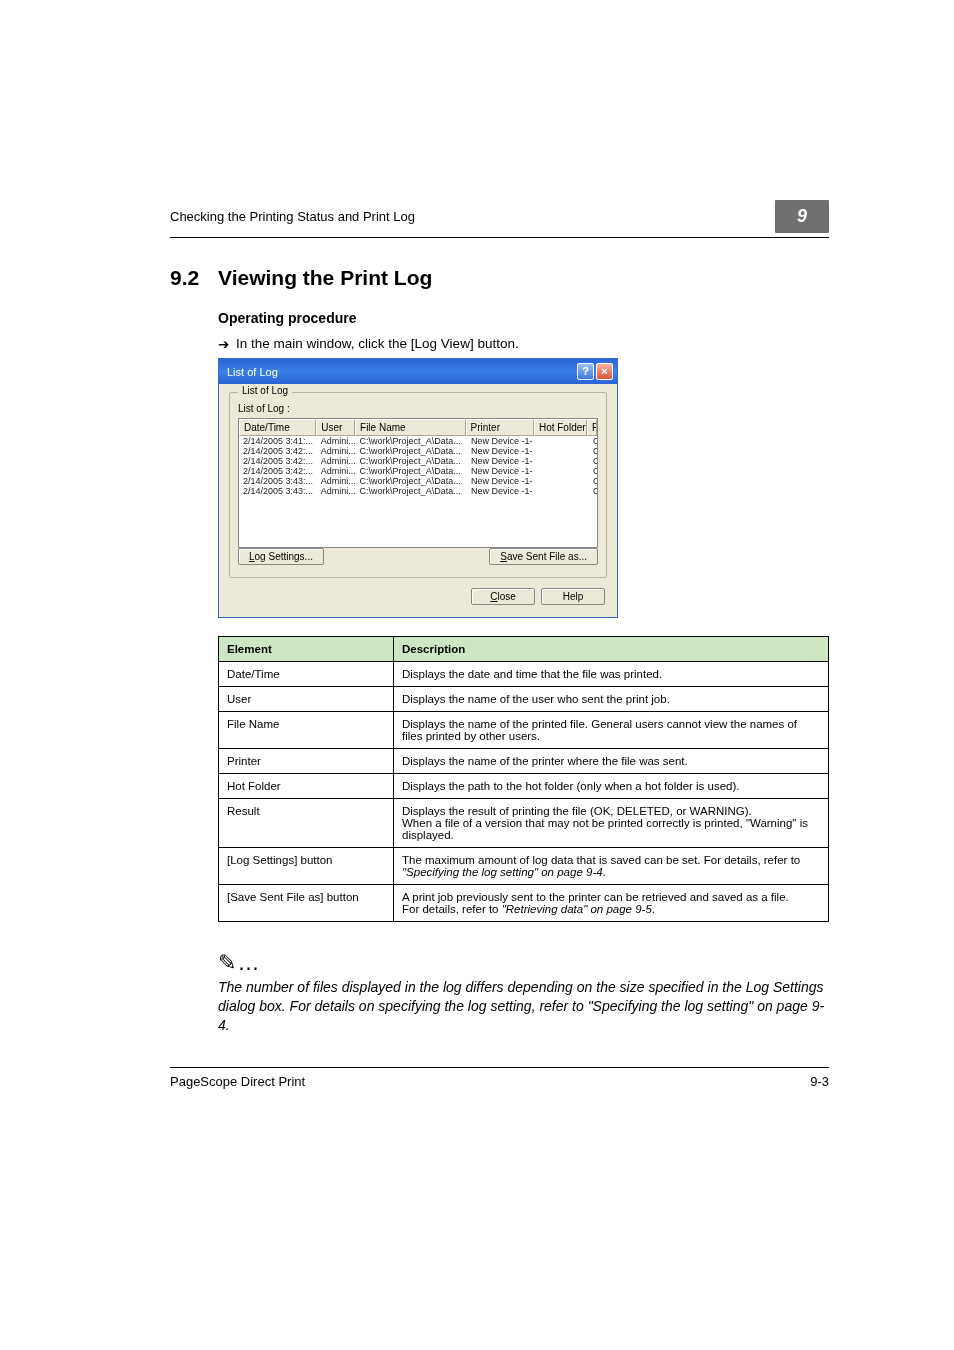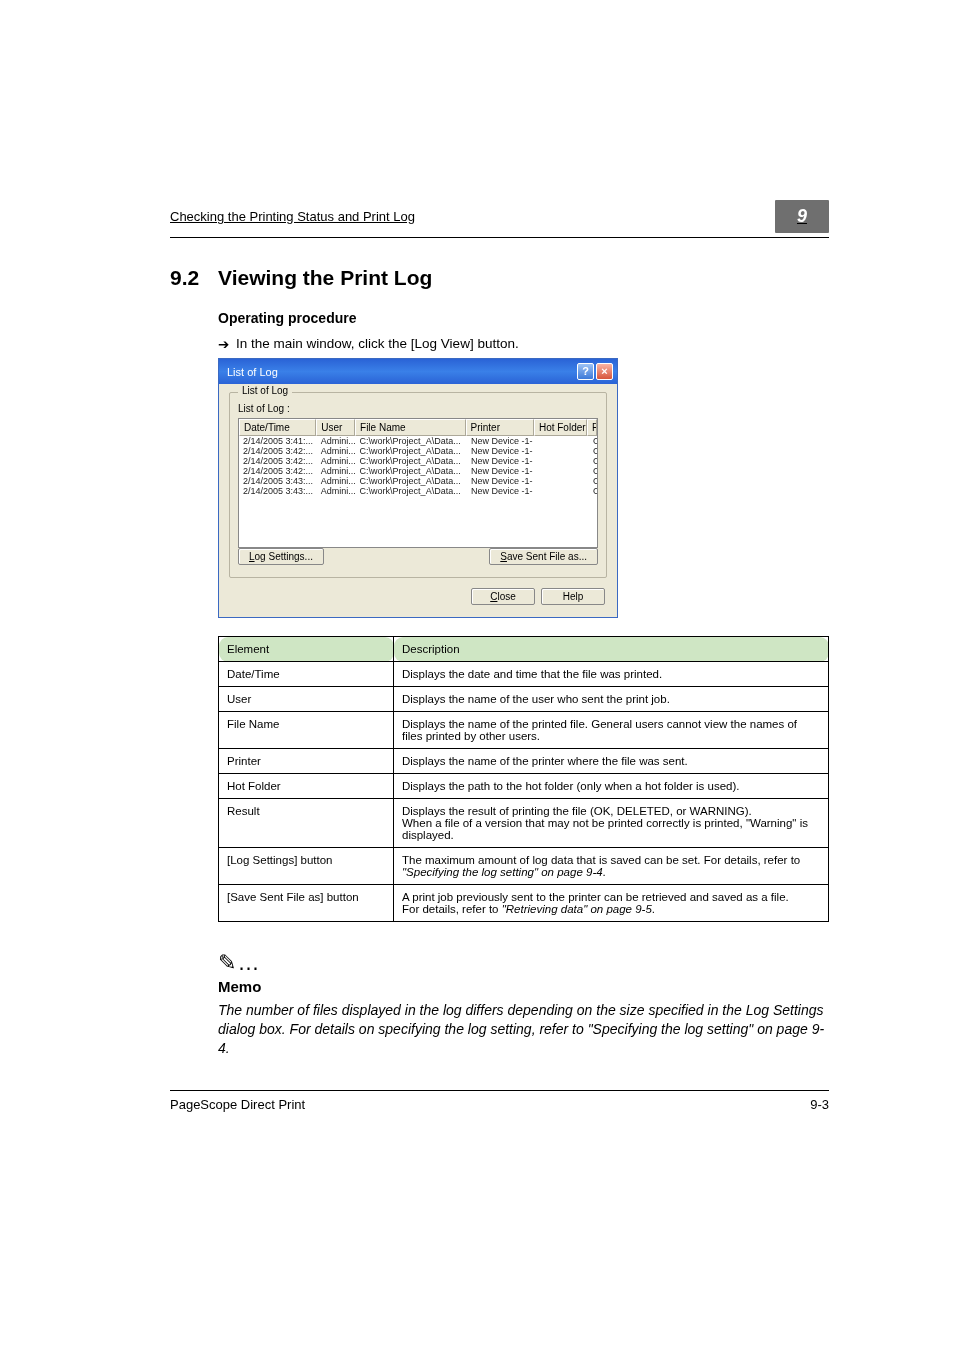--- a/index.html
+++ b/index.html
@@ -13,21 +13,20 @@
   .page {
     padding: 200px 125px 60px 170px;
   }
   .header {
     display: flex;
     justify-content: space-between;
     align-items: center;
     border-bottom: 1px solid #000;
     padding-bottom: 4px;
     margin-bottom: 28px;
-    text-decoration: underline;
   }
   .header-title {
     font-size: 13px;
   }
   .header-badge {
     background: #6f6f6f;
     color: #fff;
     padding: 6px 22px;
     font-size: 18px;
     font-style: italic;
@@ -206,22 +205,21 @@
   }
   table.desc th, table.desc td {
     border: 1px solid #000;
     font-size: 11.5px;
     text-align: left;
     vertical-align: top;
     padding: 6px 8px;
   }
   table.desc th {
     background: #cfe6c4;
-    font-weight: normal;
-    border-radius: 9px;
+    font-weight: bold;
   }
   table.desc th.first { width: 175px; }
   .italic { font-style: italic; }
 
   .memo-block {
     margin-top: 8px;
     margin-left: 0;
   }
   .memo-icon {
     font-size: 22px;
@@ -393,21 +391,20 @@
           </tr>
           <tr>
             <td>[Save Sent File as] button</td>
             <td><span>A print job previously sent to the printer can be retrieved and saved as a file.<br>For details, refer to </span><span class="italic">"Retrieving data" on page 9-5</span>.</td>
           </tr>
         </tbody>
     </table>
 
     <div class="memo-block">
       <div class="memo-icon">✎…</div>
-      <div class="memo-label">Memo</div>
       <div class="memo-text">The number of files displayed in the log differs depending on the size specified in the Log Settings dialog box. For details on specifying the log setting, refer to "Specifying the log setting" on page 9-4.</div>
     </div>
 
   </div>
 
   <div class="footer">
     <div>PageScope Direct Print</div>
     <div>9-3</div>
   </div>
 

